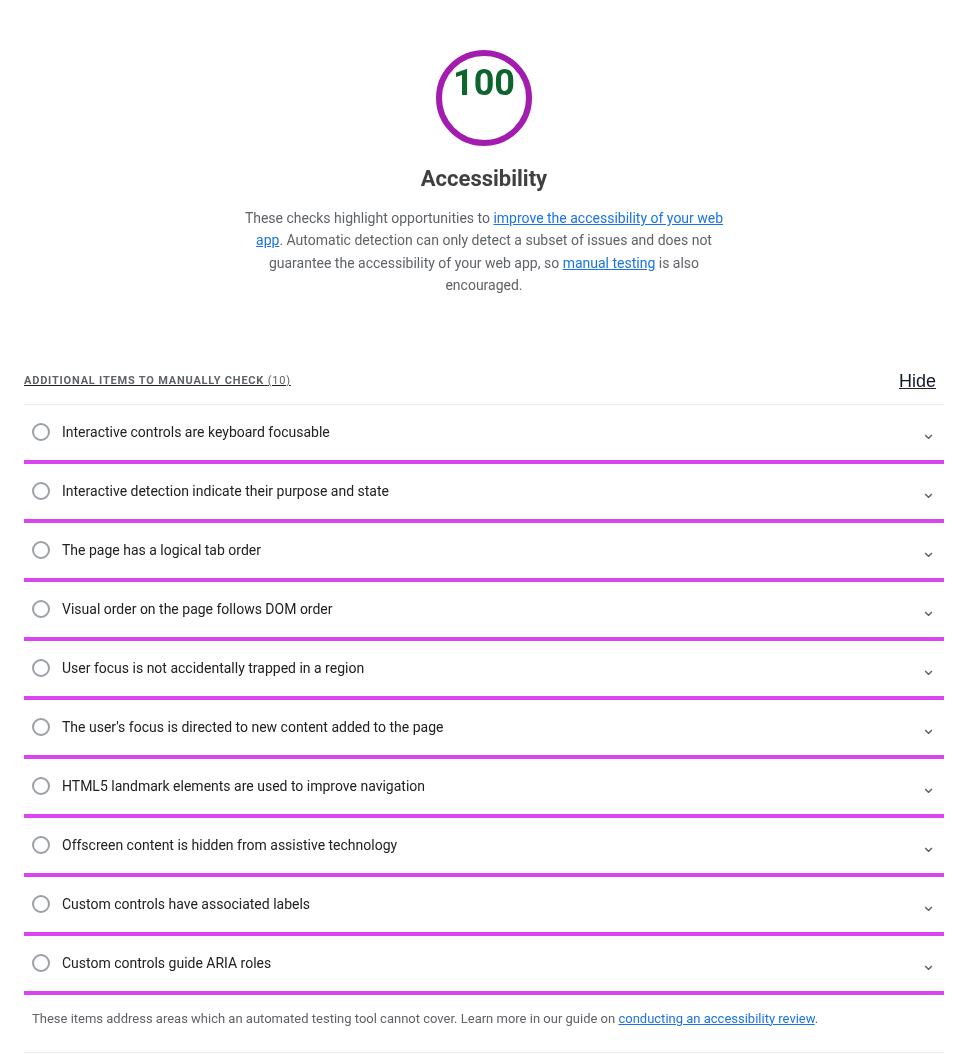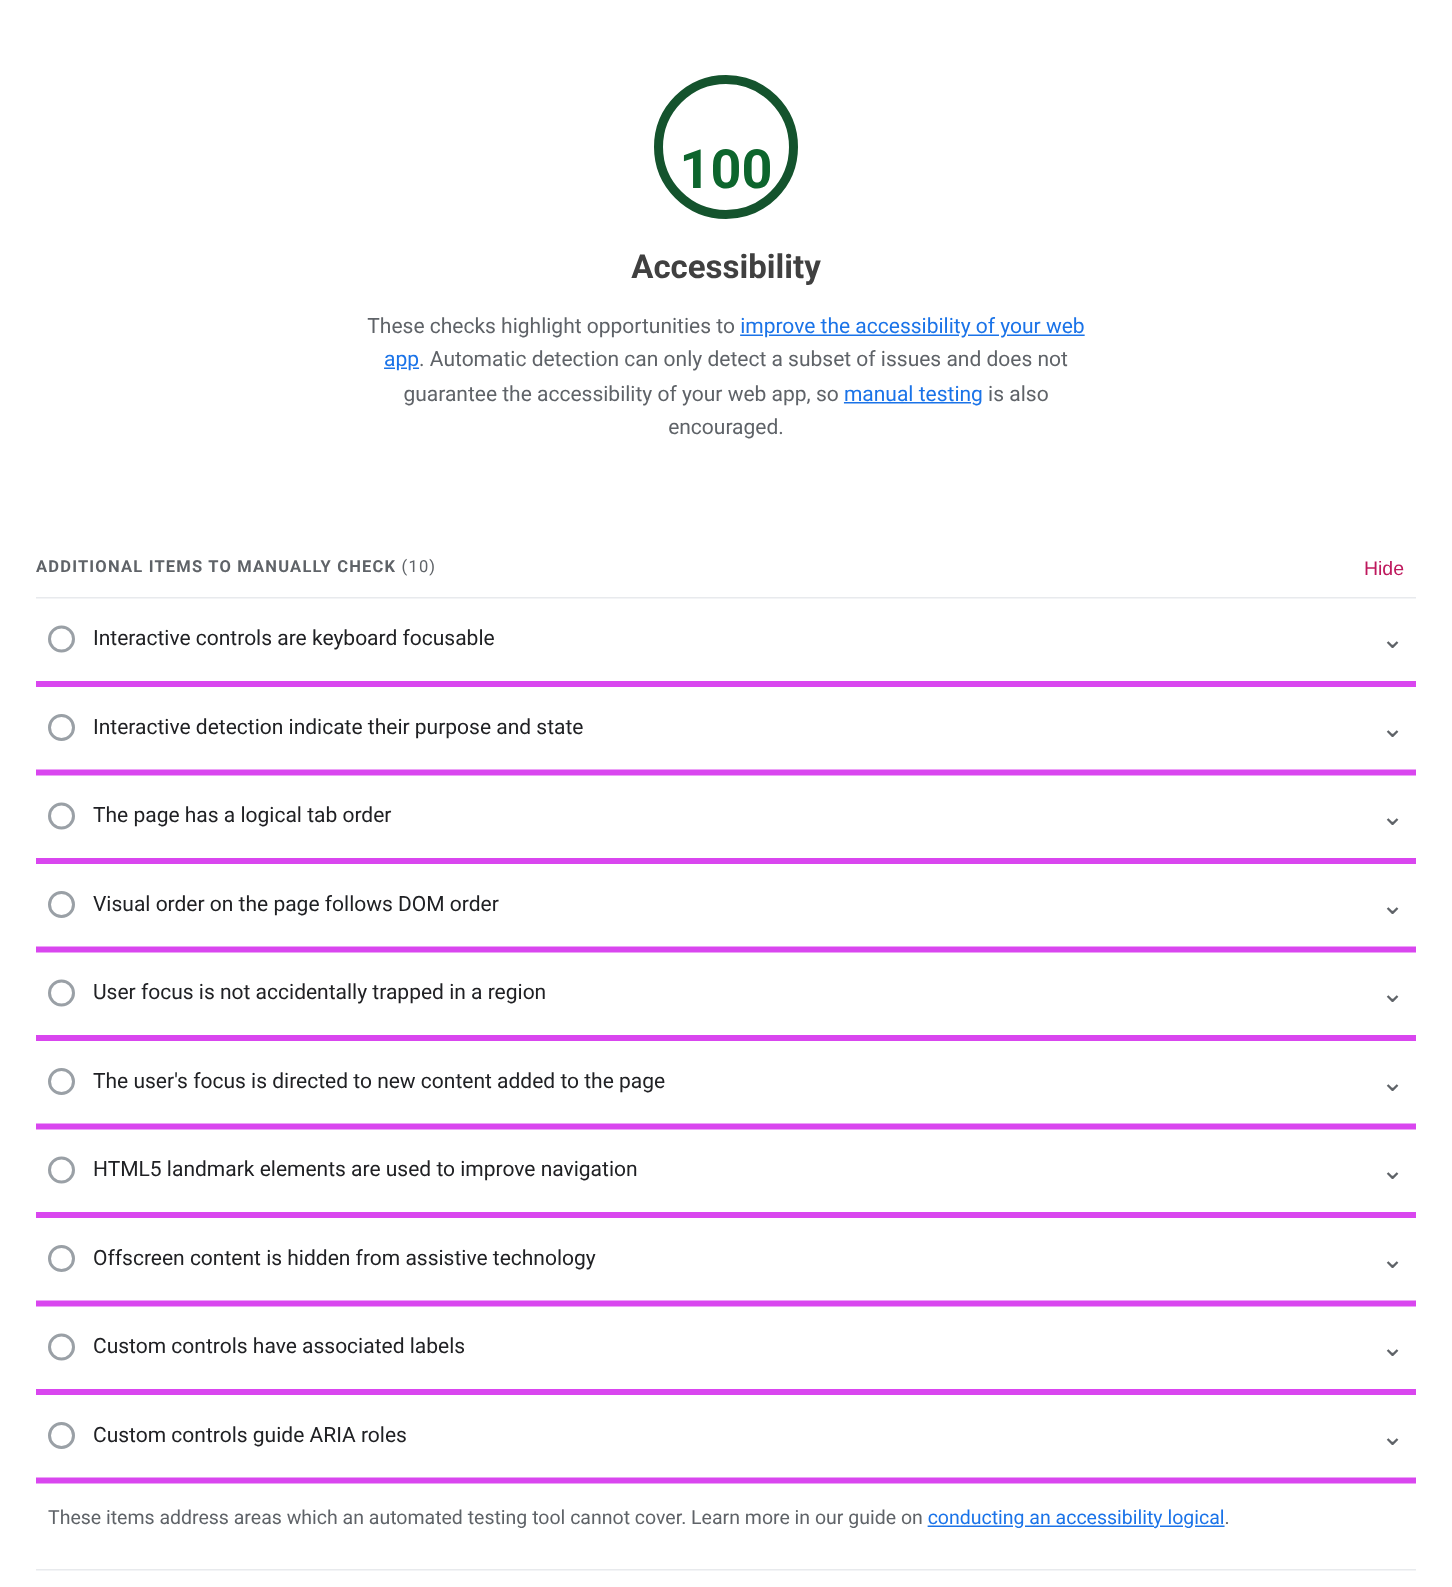--- a/index.html
+++ b/index.html
@@ -27,23 +27,23 @@
       display: flex;
       flex-direction: column;
       align-items: center;
       padding: 30px 0 20px;
     }
 
     .score-circle {
       width: 96px;
       height: 96px;
       border-radius: 50%;
-      border: 6px solid #14532d;
-      display: flex;
-      align-items: flex-end;
+      border: 6px solid #a21caf;
+      display: flex;
+      align-items: flex-start;
       justify-content: center;
       margin-bottom: 16px;
     }
 
     .score-number {
       font-size: 36px;
       font-weight: 700;
       color: #0d652d;
     }
 
@@ -67,37 +67,38 @@
       text-decoration: underline;
     }
 
     
     .section-header {
       display: flex;
       justify-content: space-between;
       align-items: center;
       padding: 20px 0 8px;
       margin-top: 30px;
+      text-decoration: underline;
     }
 
     .section-title {
       font-size: 11px;
       font-weight: 700;
       letter-spacing: 0.8px;
       color: #5f6368;
       text-transform: uppercase;
     }
 
     .section-title .count {
       font-weight: 400;
     }
 
     .section-toggle {
-      font-size: 13px;
-      color: #be185d;
+      font-size: 18px;
+      color: #0f172a;
       cursor: pointer;
       background: none;
       border: none;
       padding: 4px 8px;
     }
 
     
     .audit-list {
       border-top: 1px solid #e8eaed;
     }
@@ -254,21 +255,21 @@
         <div class="audit-item">
       <div class="audit-left">
         <div class="audit-circle"></div>
         <span class="audit-label">Custom controls guide ARIA roles</span>
       </div>
       <span class="chevron-icon">⌄</span>
     </div>
       </div>
 
     <p class="audit-footer-note">
-      <span>These items address areas which an automated testing tool cannot cover. Learn more in our guide on </span><a href="#">conducting an accessibility logical</a><span>.</span>
+      <span>These items address areas which an automated testing tool cannot cover. Learn more in our guide on </span><a href="#">conducting an accessibility review</a><span>.</span>
     </p>
   </div>
 
   <div class="collapsed-section">
     <hr class="section-divider">
     <div class="section-header">
       
       
     </div>
   </div>

